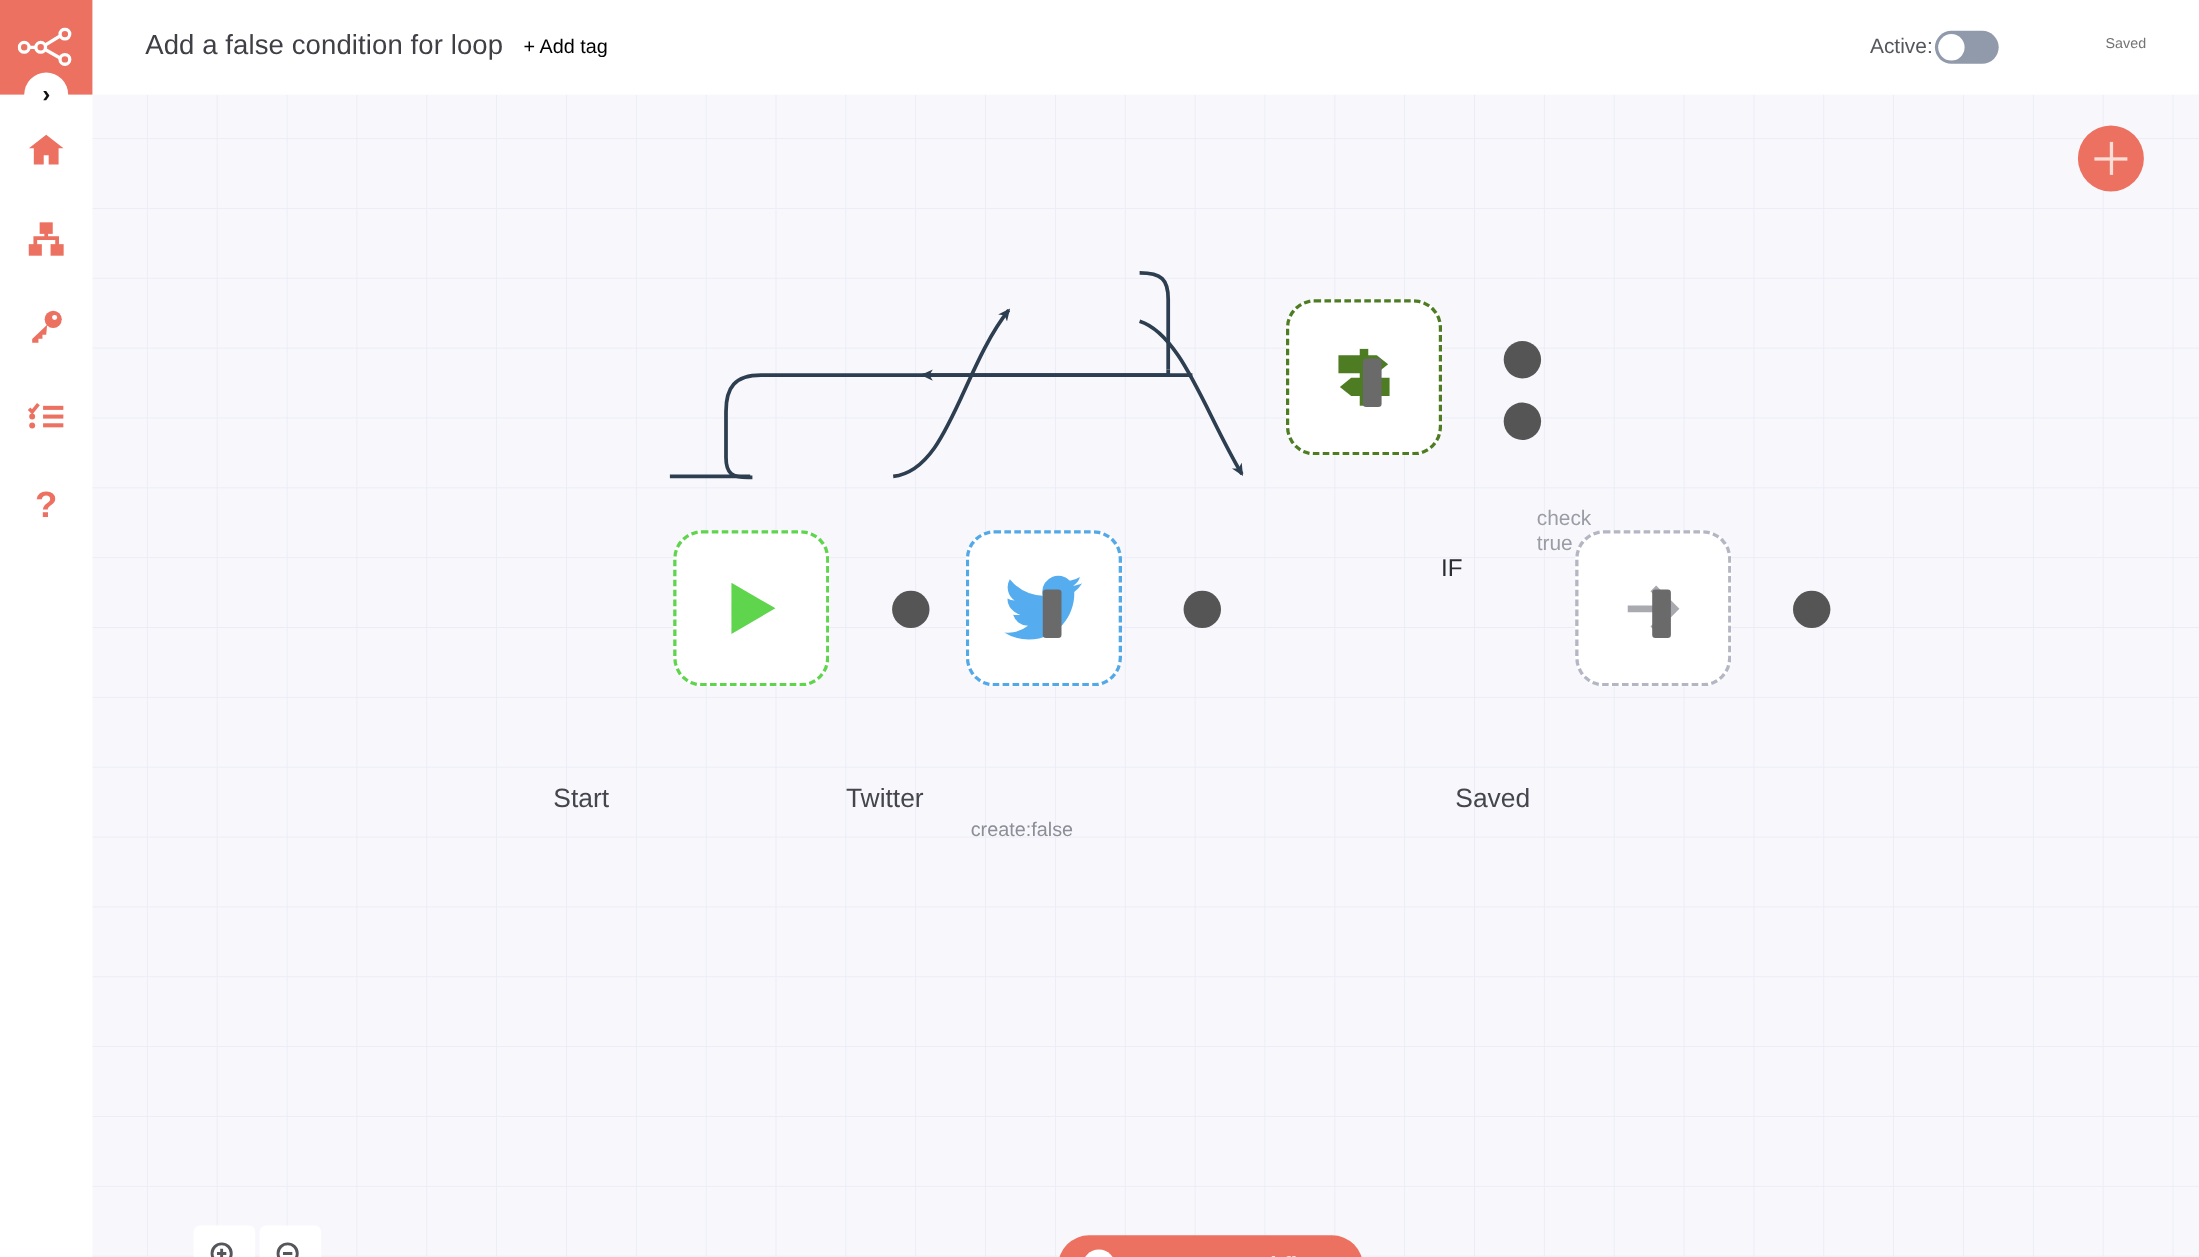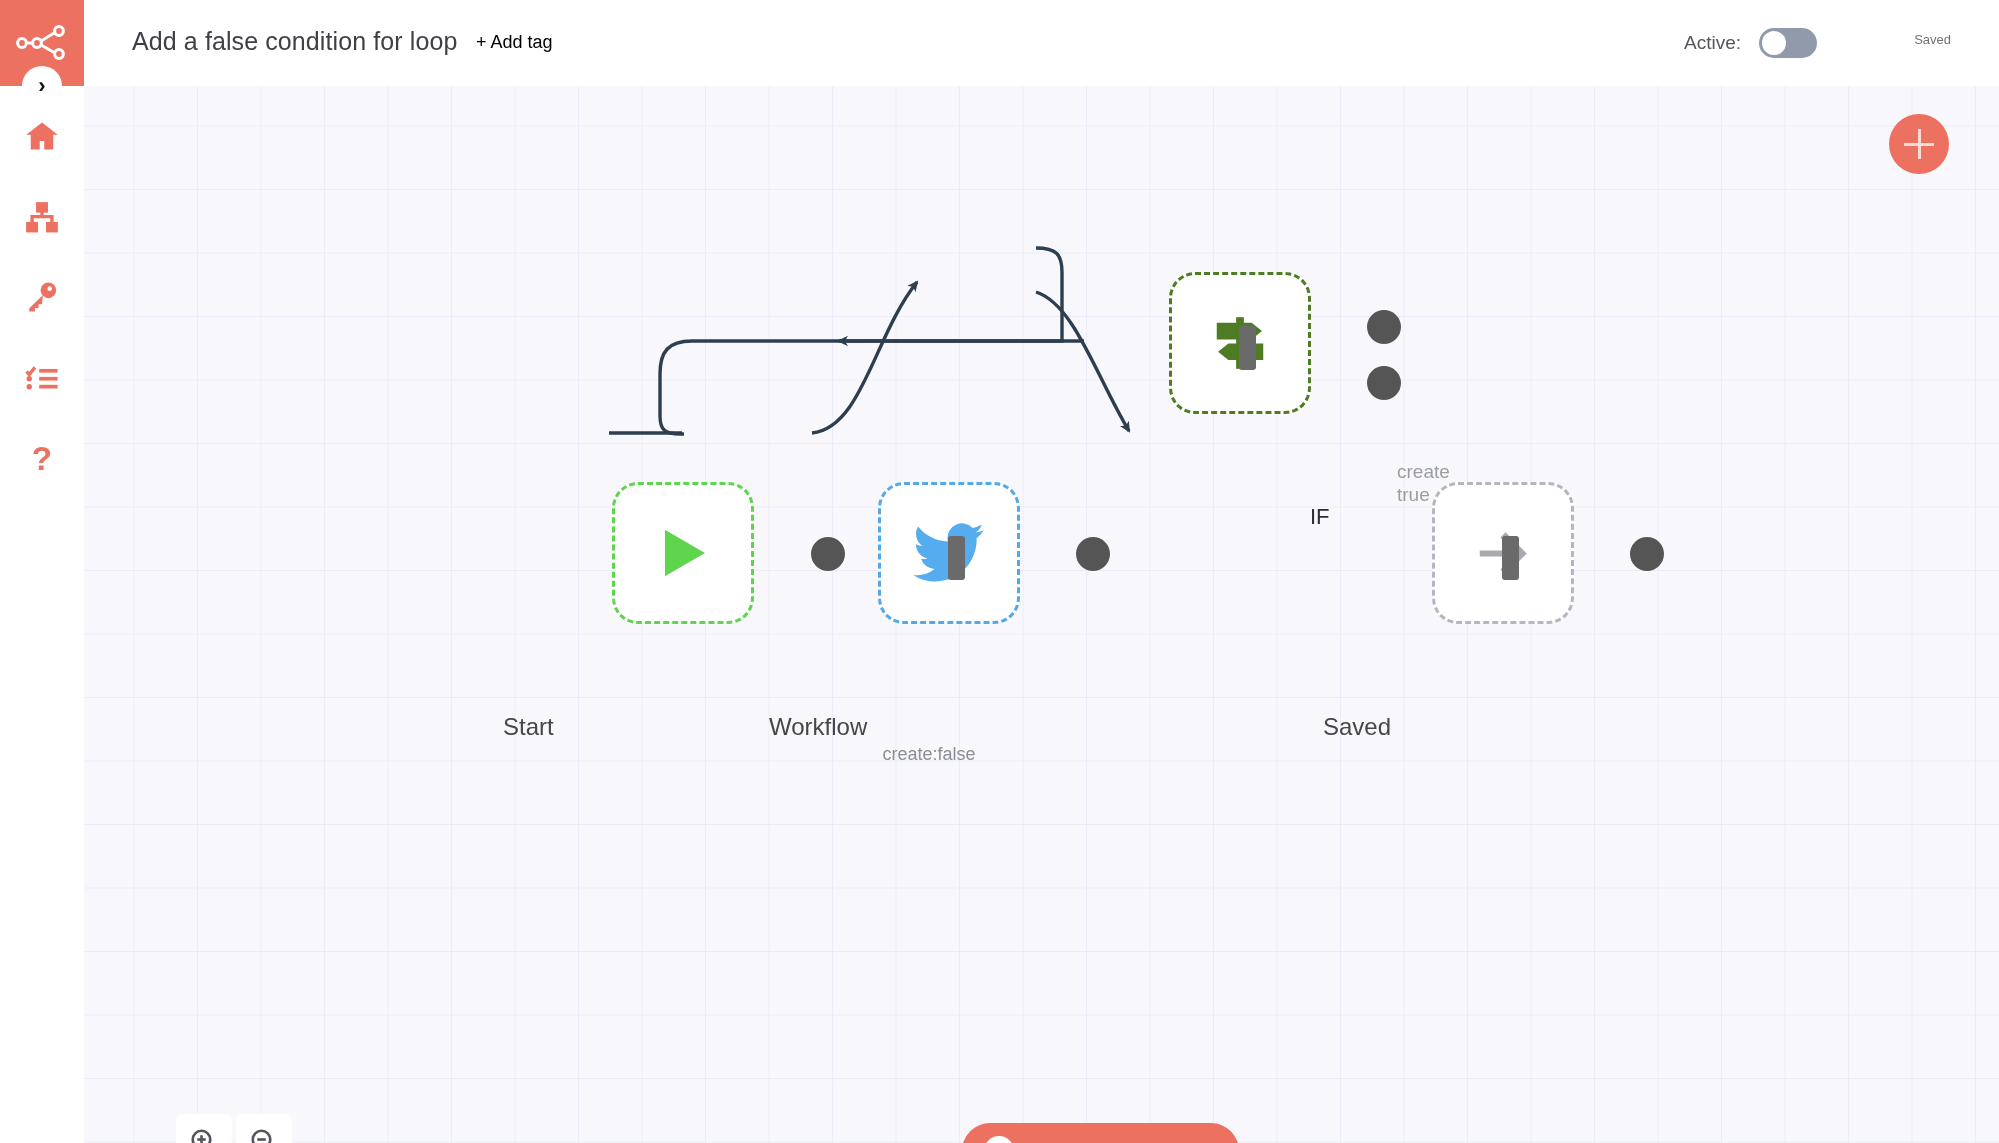--- a/index.html
+++ b/index.html
@@ -56,21 +56,21 @@
     font-size: 25px; color: #3f3f46; letter-spacing: .1px;
     white-space: nowrap;
   }
   #add-tag {
     position: absolute; left: 392px; top: 32px;
     font-size: 18px; color: #000000; cursor: pointer;
     white-space: nowrap;
   }
   #active-wrap {
     position: absolute; right: 182px; top: 28px;
-    display: flex; align-items: center; gap: 18px;
+    display: flex; align-items: center; gap: 2px;
   }
   #active-label { font-size: 19px; color: #55565c; }
   #active-toggle {
     width: 58px; height: 30px; border-radius: 15px;
     background: #909aab; position: relative; cursor: pointer;
   }
   #active-toggle .knob {
     position: absolute; left: 3px; top: 3px;
     width: 24px; height: 24px; border-radius: 50%;
     background: #ffffff;
@@ -289,35 +289,35 @@
     <div class="dot" style="left:727px; top:451px"></div>
     <div class="node-label" style="left:419px; top:627px">Start</div>
 
     <div class="node twitter" style="left:794px; top:396px">
       <svg width="72" height="62" viewBox="0 0 24 20">
         <path fill="#55acee" d="M23.6 2.4c-.87.39-1.8.65-2.78.77a4.84 4.84 0 0 0 2.13-2.67 9.7 9.7 0 0 1-3.07 1.17A4.84 4.84 0 0 0 11.5 5.1c0 .38.04.75.12 1.1A13.72 13.72 0 0 1 1.67 1.2a4.84 4.84 0 0 0 1.5 6.45 4.8 4.8 0 0 1-2.2-.6v.06a4.84 4.84 0 0 0 3.88 4.74 4.9 4.9 0 0 1-2.18.09 4.84 4.84 0 0 0 4.52 3.36A9.72 9.72 0 0 1 0 17.3a13.7 13.7 0 0 0 7.43 2.18c8.9 0 13.78-7.38 13.78-13.78l-.02-.63A9.78 9.78 0 0 0 23.6 2.4z"></path>
       </svg>
     </div>
     <div class="intab" style="left:864px; top:450px"></div>
     <div class="dot" style="left:992px; top:451px"></div>
-    <div class="node-label" style="left:685px; top:627px">Workflow</div>
+    <div class="node-label" style="left:685px; top:627px">Twitter</div>
     <div class="node-sub" style="left:685px; top:658px">create:false</div>
 
     <div class="node ifnode" style="left:1085px; top:186px">
       <svg width="70" height="62" viewBox="0 0 26 24">
         <rect x="11.5" y="2" width="3" height="20" fill="#4d7c22"></rect>
         <path d="M4 4.2 h13.5 l4 3.2 l-4 3.2 H4 Z" fill="#4d7c22"></path>
         <path d="M22 12.2 H8.5 l-4 3.2 l4 3.2 H22 Z" fill="#4d7c22"></path>
       </svg>
     </div>
     <div class="intab" style="left:1155px; top:240px"></div>
     <div class="dot" style="left:1283px; top:224px"></div>
     <div class="dot" style="left:1283px; top:280px"></div>
     <div class="edge-label ifname" style="left:1226px; top:418px">IF</div>
-    <div class="edge-label" style="left:1313px; top:375px">create</div>
+    <div class="edge-label" style="left:1313px; top:375px">check</div>
     <div class="edge-label" style="left:1313px; top:398px">true</div>
 
     <div class="node noop" style="left:1348px; top:396px">
       <svg width="62" height="62" viewBox="0 0 24 24">
         <path d="M3 11 h13 l-5-5 2-2 8.2 8.2 -8.2 8.2 -2-2 5-5 H3 Z" fill="#a9aab0"></path>
       </svg>
     </div>
     <div class="intab" style="left:1418px; top:450px"></div>
     <div class="dot" style="left:1546px; top:451px"></div>
     <div class="node-label" style="left:1239px; top:627px">Saved</div>

